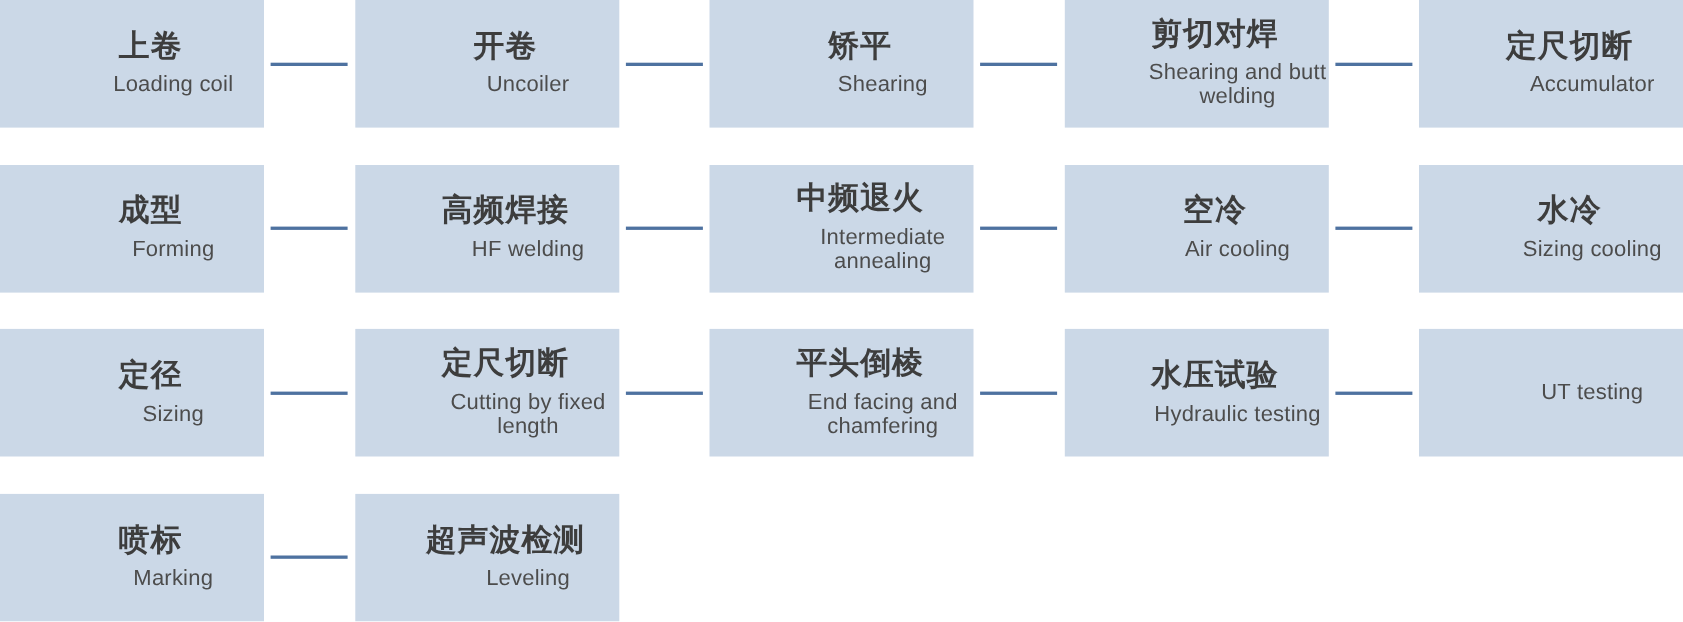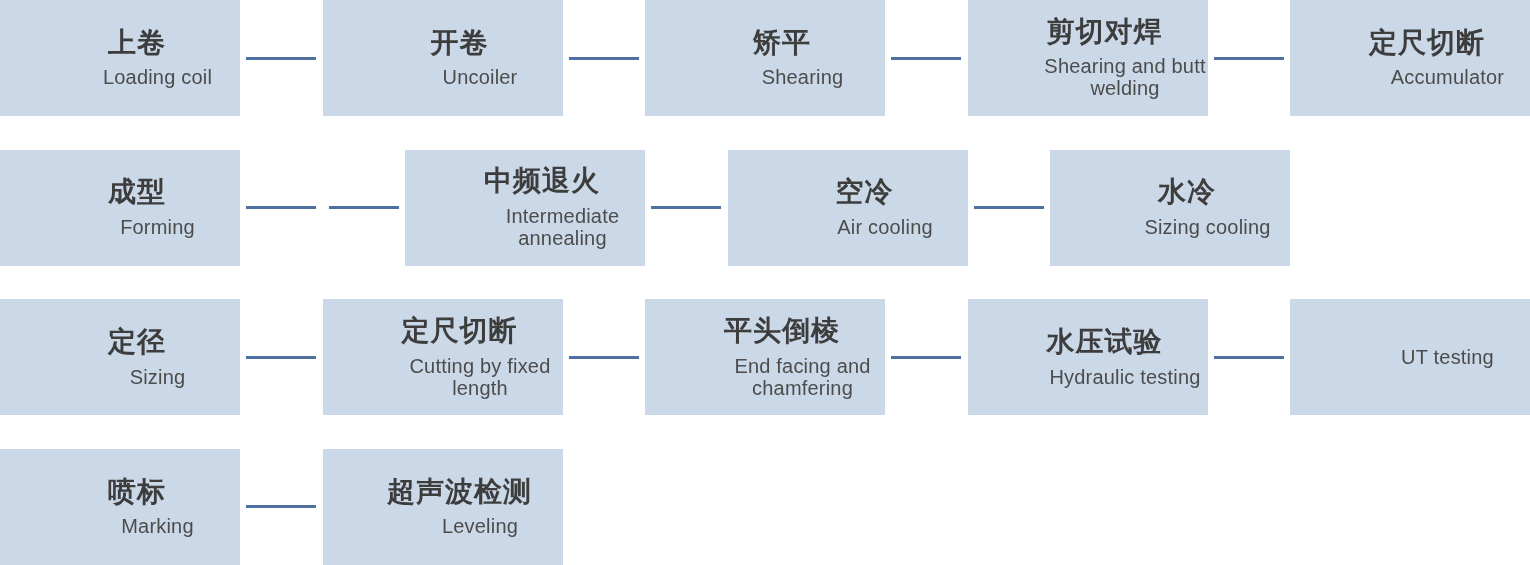--- a/index.html
+++ b/index.html
@@ -98,20 +98,24 @@
   </div>
 
   <div class="flow-row">
     <div class="step">
       <div class="step-zh">成型</div>
       <div class="step-en">Forming</div>
     </div>
     <div class="conn-cell">
         <div class="conn-line"></div>
       </div>
+    <div class="step">
+      <div class="step-zh">高频焊接</div>
+      <div class="step-en">HF welding</div>
+    </div>
     <div class="conn-cell">
         <div class="conn-line"></div>
       </div>
     <div class="step">
       <div class="step-zh">中频退火</div>
       <div class="step-en">Intermediate annealing</div>
     </div>
     <div class="conn-cell">
         <div class="conn-line"></div>
       </div>

